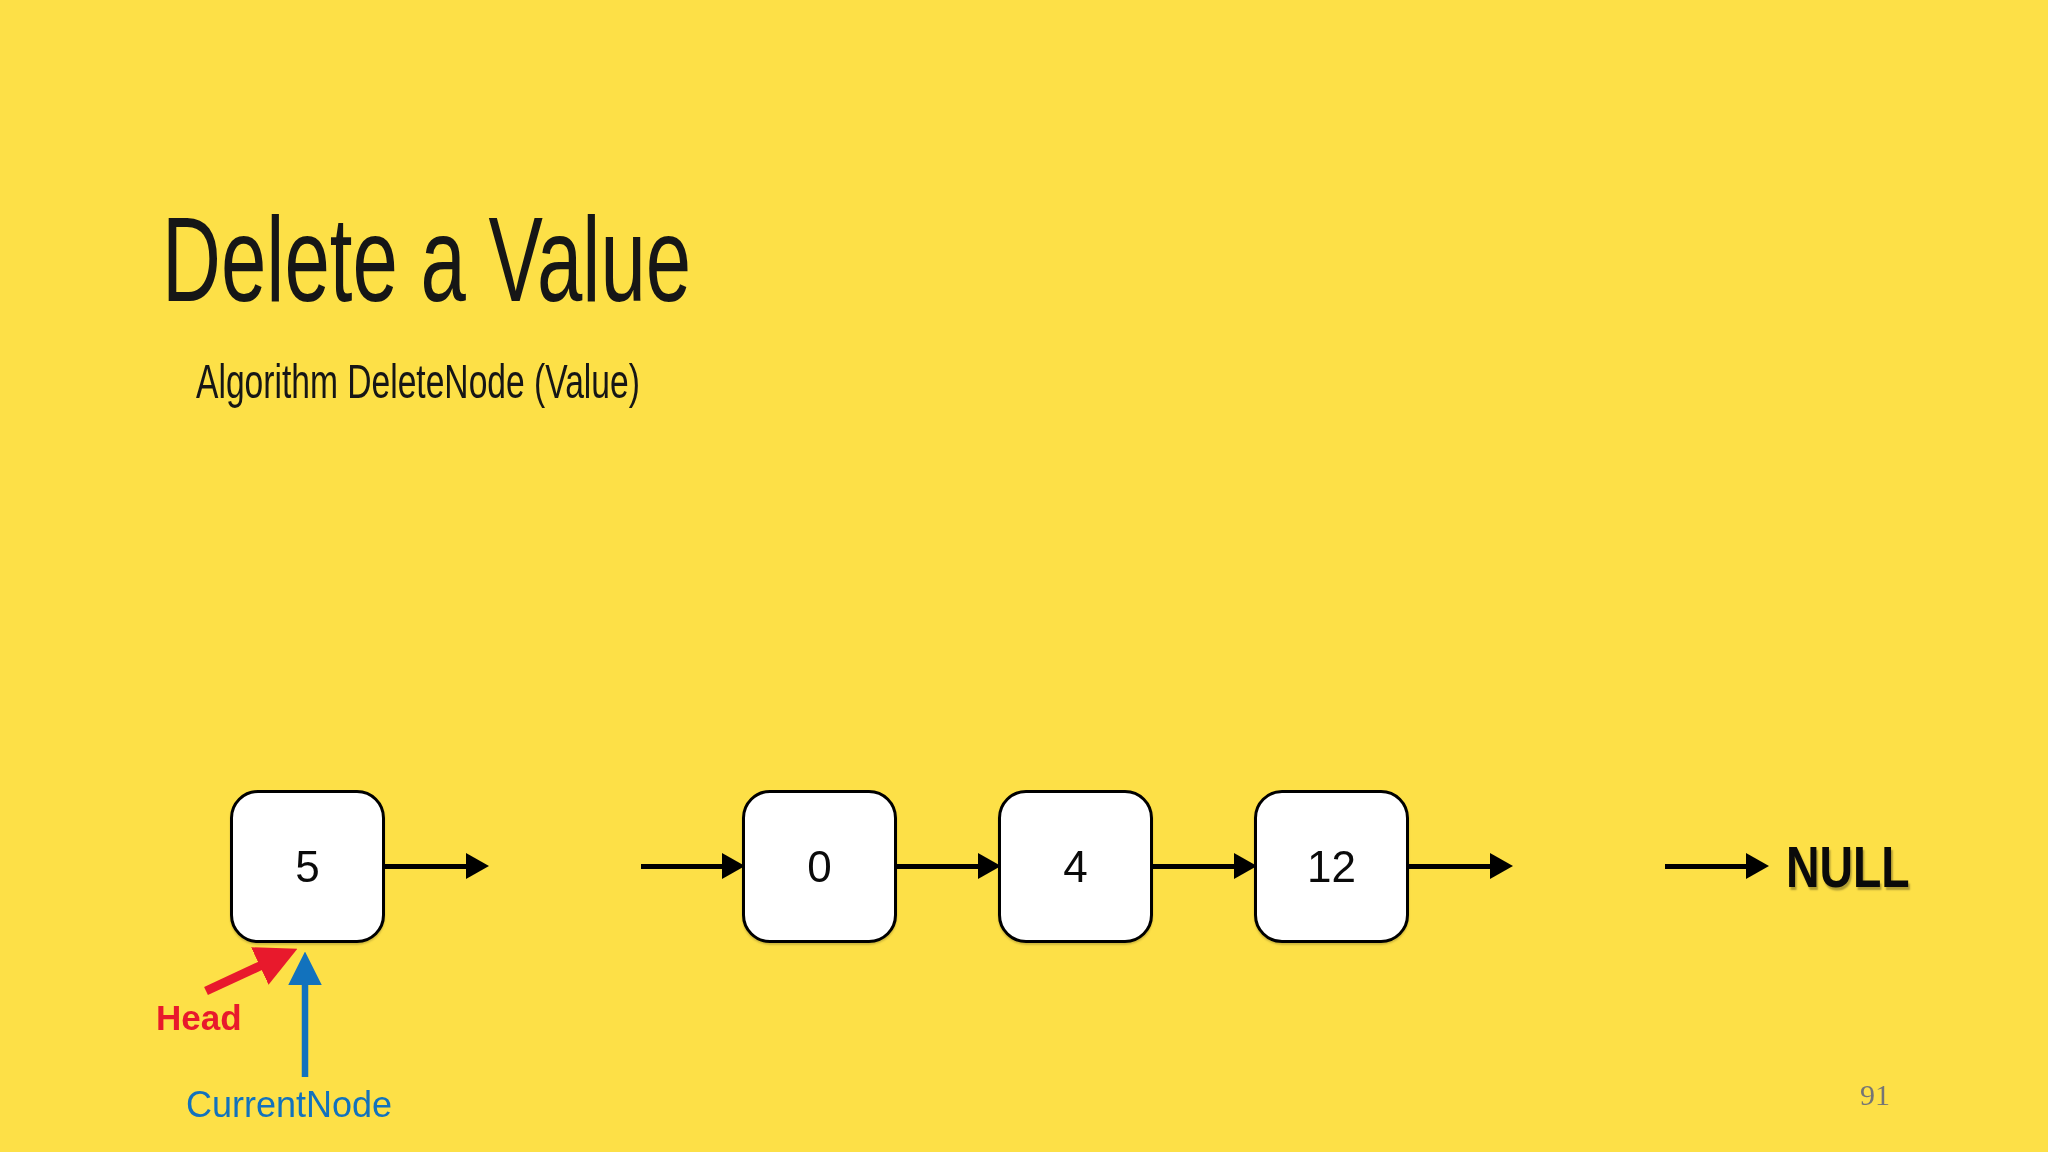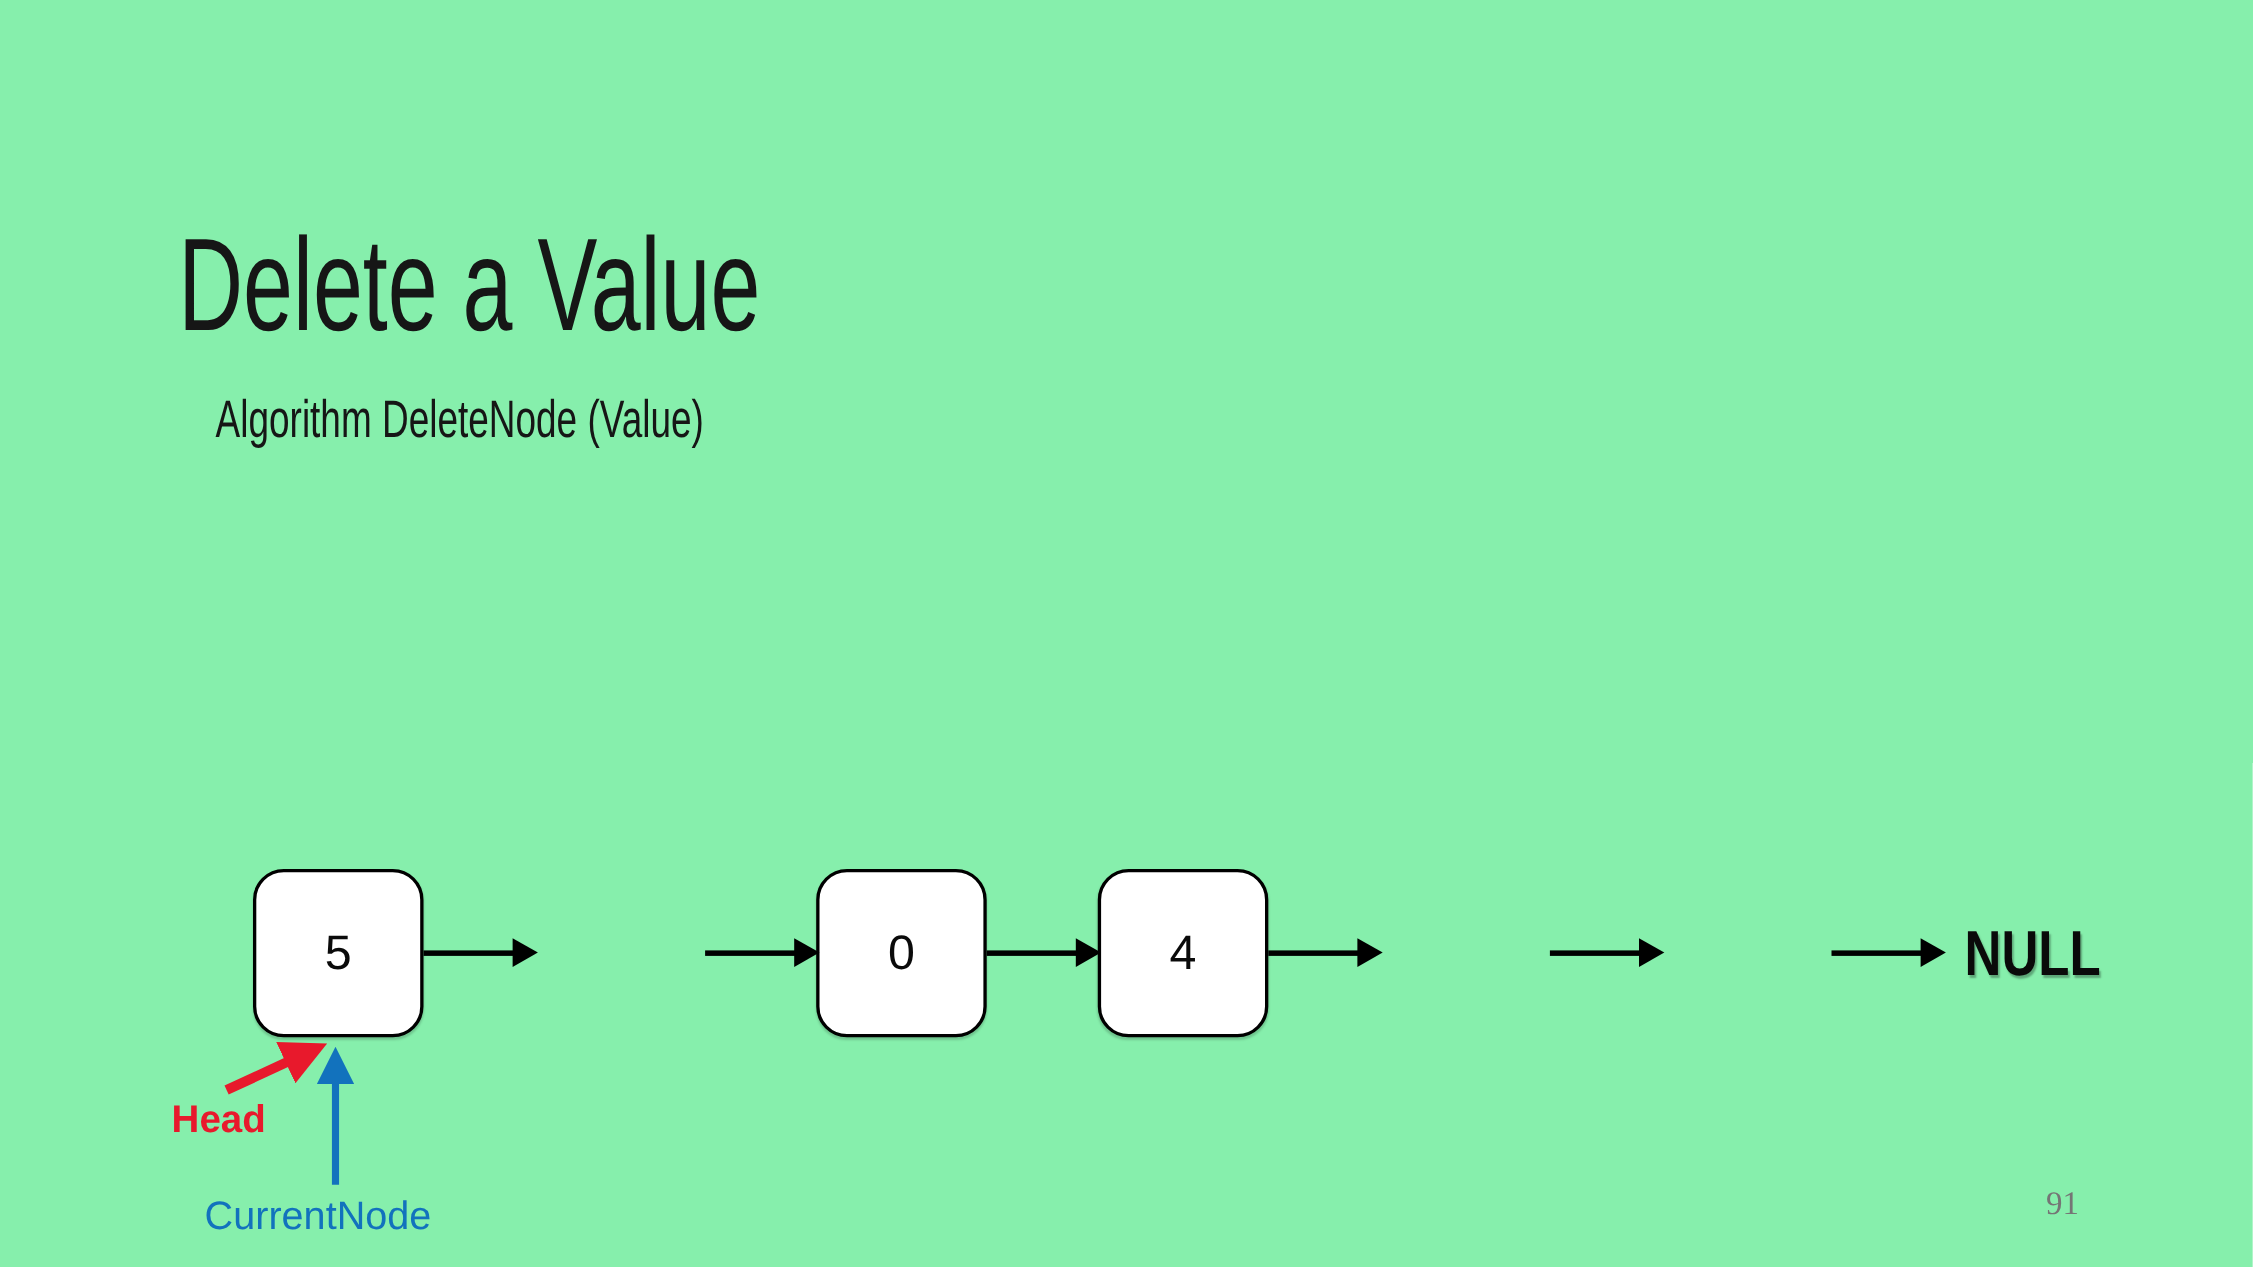--- a/index.html
+++ b/index.html
@@ -1,19 +1,19 @@
 <!DOCTYPE html>
 <html><head>
 <meta charset="utf-8">
 <style>
   html,body{margin:0;padding:0;background:#ffffff;}
   .slide{
     position:relative;
     width:2048px;height:1152px;
-    background:#86efac;
+    background:#fde047;
     overflow:hidden;
     font-family:"Liberation Sans", sans-serif;
     color:#111;
   }
   .title{
     position:absolute;left:162px;top:116px;
     font-size:120px;line-height:1.05;font-weight:300;
     color:#161616;white-space:nowrap;
     transform:scaleX(0.68);transform-origin:left top;
     letter-spacing:0px;
@@ -81,20 +81,23 @@
 
   <div class="node n0">
     <span>5</span>
   </div>
   <div class="node n2">
     <span>0</span>
   </div>
   <div class="node n3">
     <span>4</span>
   </div>
+  <div class="node n4">
+    <span>12</span>
+  </div>
 
   <div class="arrow-line al0"></div>
   <div class="arrow-head ah0"></div>
   <div class="arrow-line al1"></div>
   <div class="arrow-head ah1"></div>
   <div class="arrow-line al2"></div>
   <div class="arrow-head ah2"></div>
   <div class="arrow-line al3"></div>
   <div class="arrow-head ah3"></div>
   <div class="arrow-line al4"></div>

